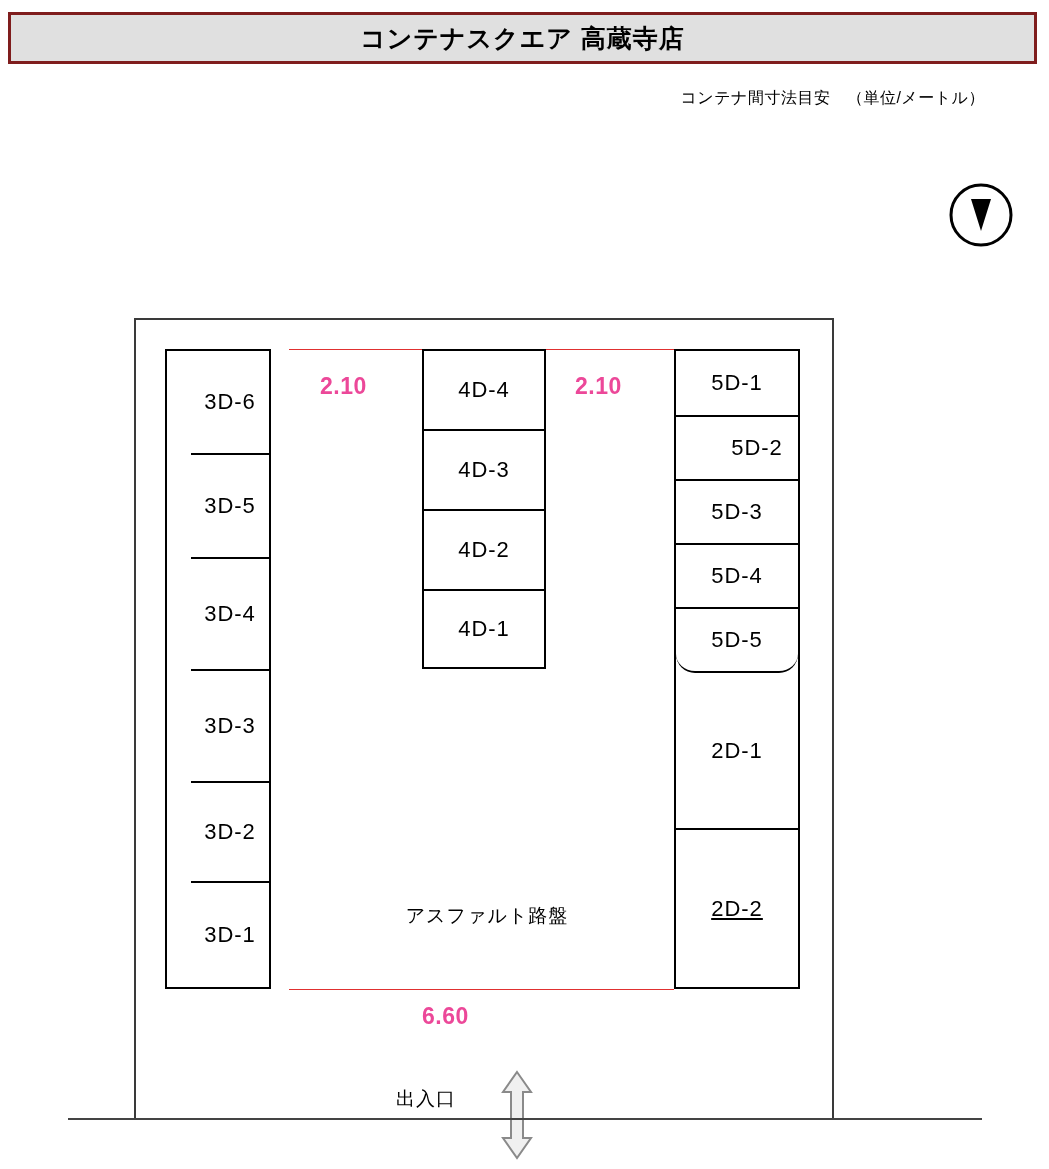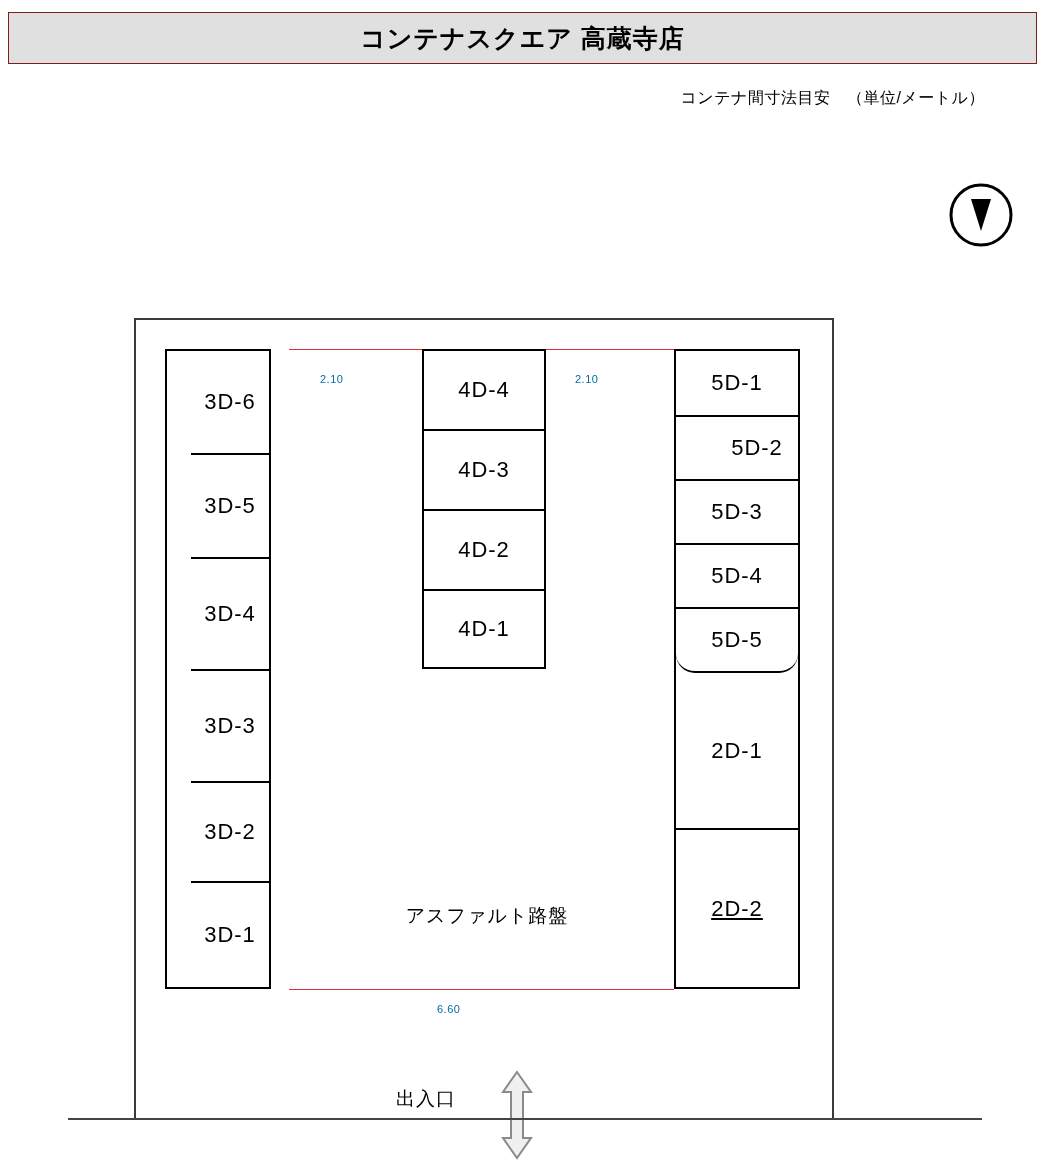--- a/index.html
+++ b/index.html
@@ -17,21 +17,21 @@
   }
 
   
   #title-bar {
     position: absolute;
     left: 8px;
     top: 12px;
     width: 1029px;
     height: 52px;
     box-sizing: border-box;
-    border: 1px solid #7f1d1d;
+    border: 3px solid #7f1d1d;
     background: #e0e0e0;
     display: flex;
     align-items: center;
     justify-content: center;
   }
   #title-bar .title-text {
     font-size: 25px;
     font-weight: bold;
     letter-spacing: 1px;
   }
@@ -111,23 +111,24 @@
   
   #col-5d { left: 540px; top: 31px; width: 126px; height: 640px; }
 
   
   .red-line {
     position: absolute;
     background: #e03030;
   }
   .red-label {
     position: absolute;
-    color: #0369a1;
-    font-size: 11px;
+    color: #ec4899;
+    font-size: 23px;
     letter-spacing: 0.5px;
+    font-weight: bold;
   }
 
   
   #asphalt-label {
     position: absolute;
     left: 258px;
     top: 585px;
     width: 190px;
     text-align: center;
     font-size: 19px;
@@ -169,21 +170,21 @@
 <div id="site-plan">
 
   <div id="lot-boundary"></div>
 
   <div class="red-line" style="left:155px; top:31px; width:133px; height:1px;"></div>
   <div class="red-line" style="left:412px; top:31px; width:128px; height:1px;"></div>
   <div class="red-line" style="left:155px; top:671px; width:385px; height:1px;"></div>
 
   <div class="red-label" style="left:186px; top:55px;">2.10</div>
   <div class="red-label" style="left:441px; top:55px;">2.10</div>
-  <div class="red-label" style="left:303px; top:685px;">6.60</div>
+  <div class="red-label" style="left:288px; top:685px;">6.60</div>
 
   <div class="block" id="col-3d">
     <div class="cell" style="height:104px;">3D-6</div>
     <div class="cell" style="height:104px;">3D-5</div>
     <div class="cell" style="height:112px;">3D-4</div>
     <div class="cell" style="height:112px;text-align:center;">3D-3</div>
     <div class="cell" style="height:100px;">3D-2</div>
     <div class="cell last" style="height:104px;">3D-1</div>
   </div>
 

